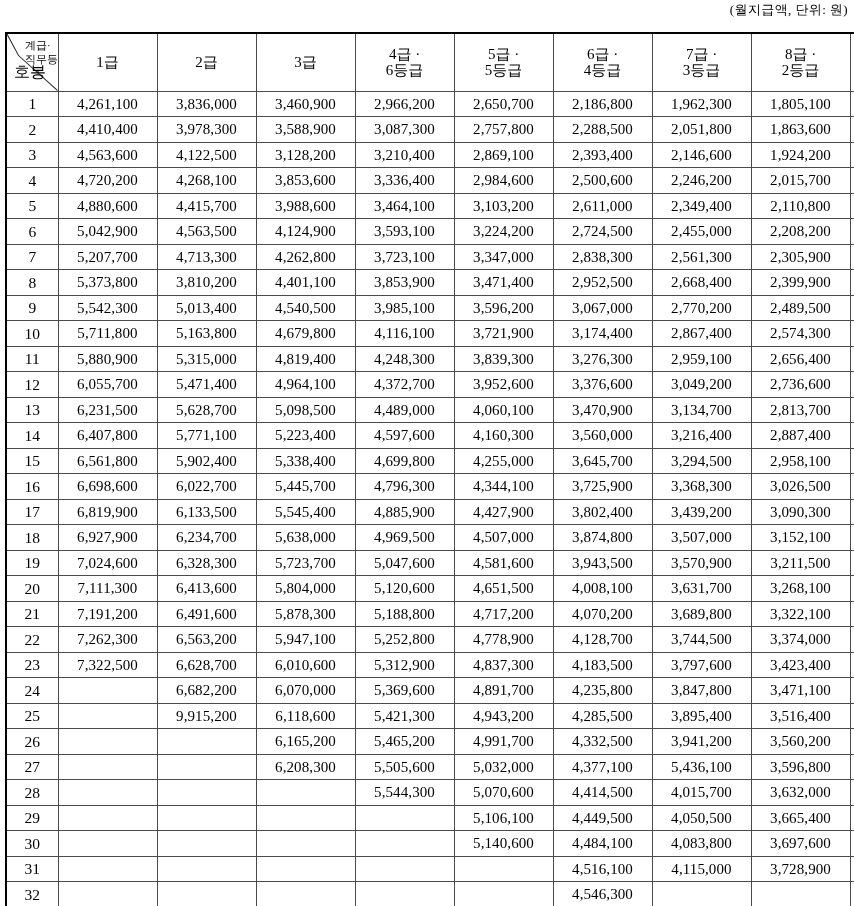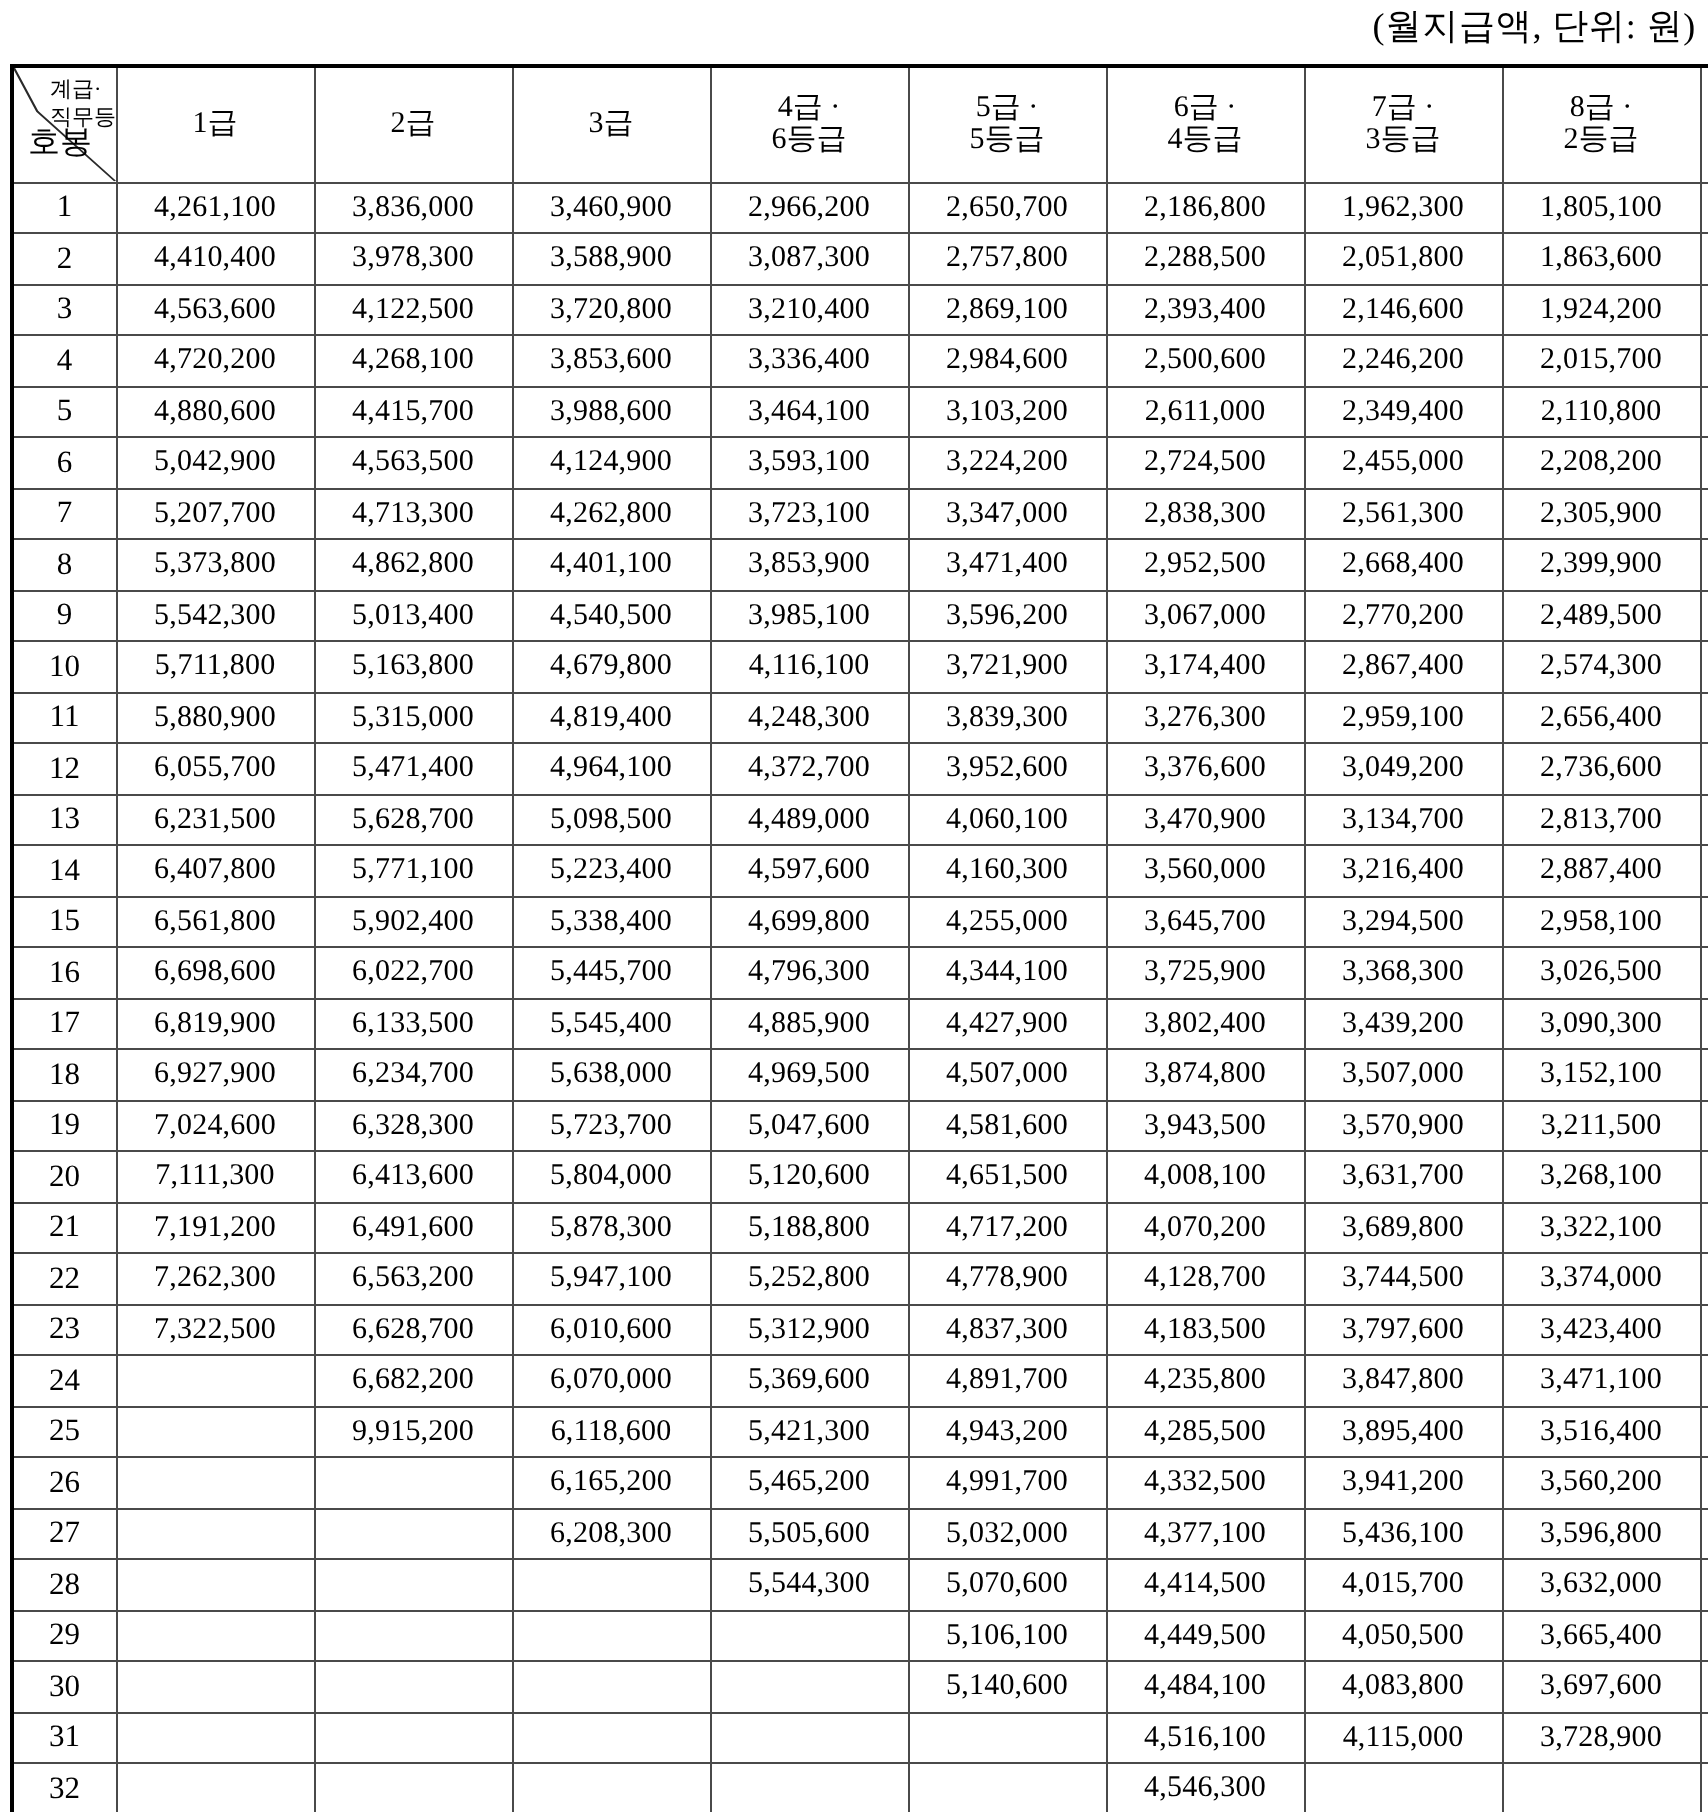--- a/index.html
+++ b/index.html
@@ -19,21 +19,21 @@
   .page {
     width: 854px;
     height: 906px;
     position: relative;
     box-sizing: border-box;
   }
   .caption {
     position: absolute;
     top: 1px;
     right: 6px;
-    font-size: 18px;
+    font-size: 13px;
     letter-spacing: 0.4px;
     white-space: nowrap;
     font-family: "Liberation Serif", "DejaVu Serif", serif;
   }
   table.payscale {
     position: absolute;
     top: 32px;
     left: 5px;
     width: 844px;
     border-collapse: collapse;
@@ -198,21 +198,21 @@
           <td class="amt">2,757,800</td>
           <td class="amt">2,288,500</td>
           <td class="amt">2,051,800</td>
           <td class="amt">1,863,600</td>
           <td class="amt">1,789,800</td>
         </tr>
         <tr>
           <td class="step">3</td>
           <td class="amt">4,563,600</td>
           <td class="amt">4,122,500</td>
-          <td class="amt">3,720,800</td>
+          <td class="amt">3,128,200</td>
           <td class="amt">3,210,400</td>
           <td class="amt">2,869,100</td>
           <td class="amt">2,393,400</td>
           <td class="amt">2,146,600</td>
           <td class="amt">1,924,200</td>
           <td class="amt">1,821,500</td>
         </tr>
         <tr>
           <td class="step">4</td>
           <td class="amt">4,720,200</td>
@@ -257,21 +257,21 @@
           <td class="amt">3,723,100</td>
           <td class="amt">3,347,000</td>
           <td class="amt">2,838,300</td>
           <td class="amt">2,561,300</td>
           <td class="amt">2,305,900</td>
           <td class="amt">2,081,300</td>
         </tr>
         <tr>
           <td class="step">8</td>
           <td class="amt">5,373,800</td>
-          <td class="amt">4,862,800</td>
+          <td class="amt">3,810,200</td>
           <td class="amt">4,401,100</td>
           <td class="amt">3,853,900</td>
           <td class="amt">3,471,400</td>
           <td class="amt">2,952,500</td>
           <td class="amt">2,668,400</td>
           <td class="amt">2,399,900</td>
           <td class="amt">2,166,600</td>
         </tr>
         <tr>
           <td class="step">9</td>

